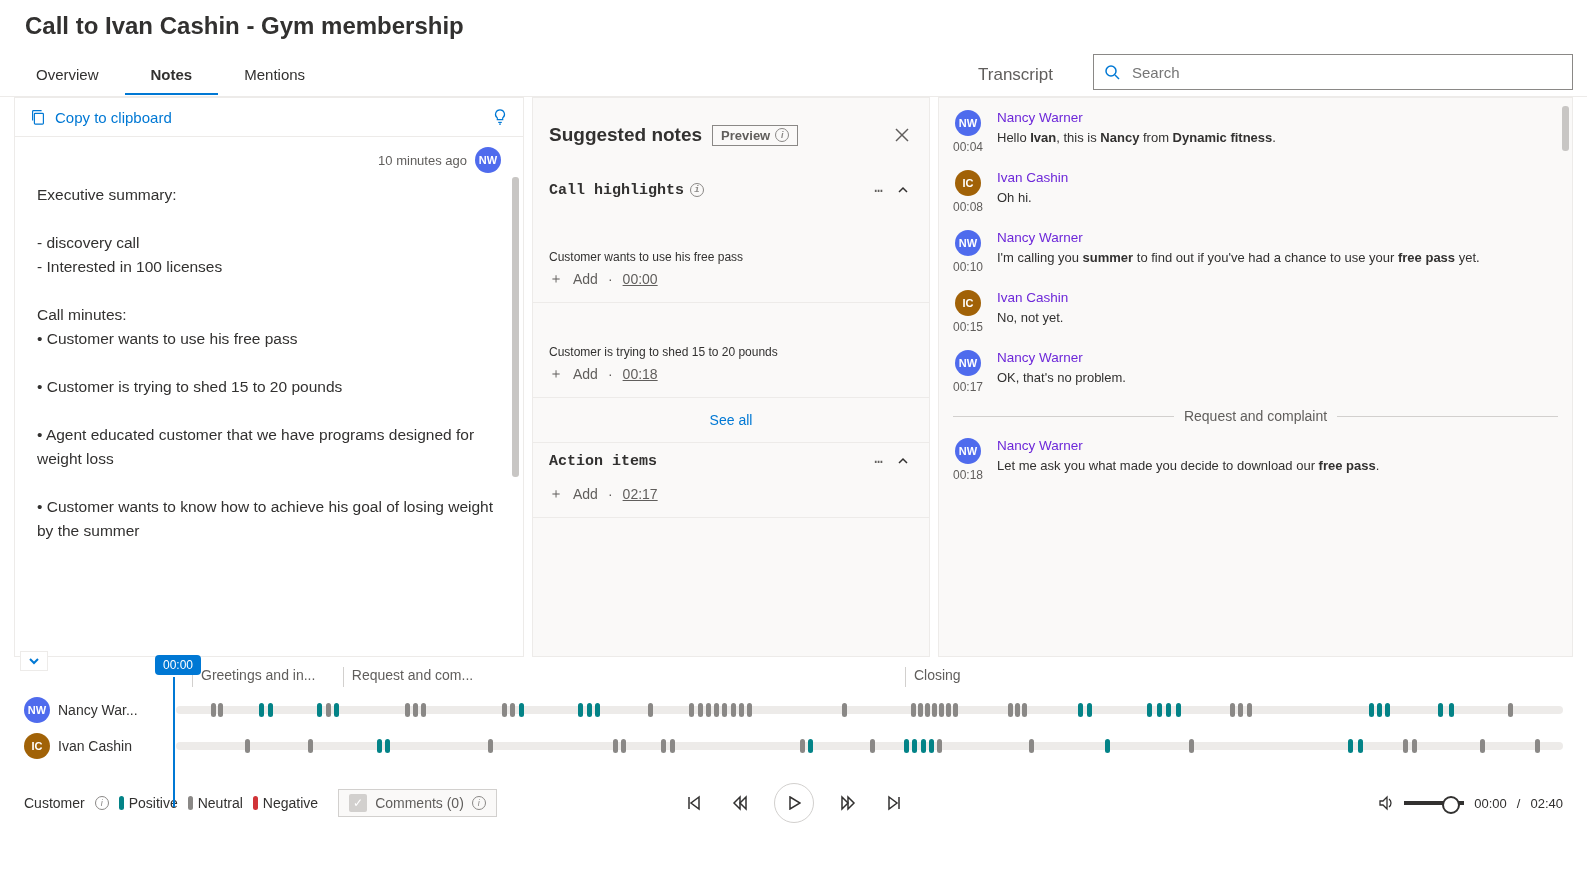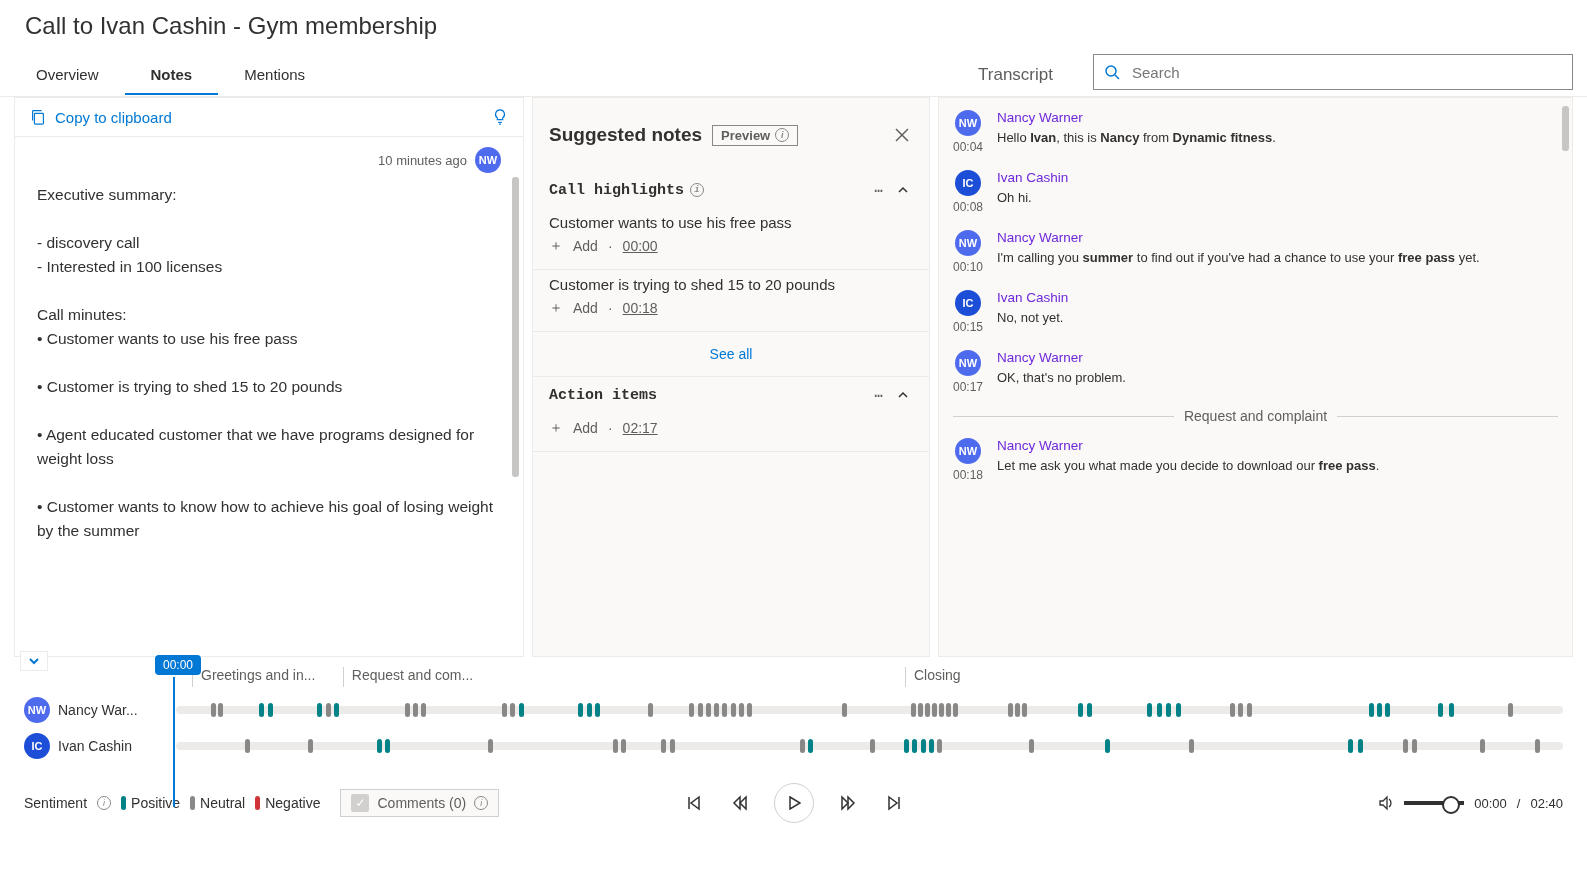--- a/index.html
+++ b/index.html
@@ -5,21 +5,21 @@
   * { box-sizing: border-box; }
   body {
     margin: 0;
     font-family: "Segoe UI", -apple-system, sans-serif;
     font-size: 14px;
     color: #323130;
     background: #fff;
     overflow: hidden;
   }
   .header { padding: 8px 25px 0 25px; }
-  .title { font-size: 24px; font-weight: 400; margin: 4px 0 14px 0; }
+  .title { font-size: 24px; font-weight: 700; margin: 4px 0 14px 0; }
   .toprow {
     display: flex;
     align-items: center;
     border-bottom: 1px solid #edebe9;
     padding: 0 10px;
   }
   .tabs { display: flex; gap: 0; }
   .tab {
     padding: 10px 26px;
     cursor: pointer;
@@ -62,36 +62,36 @@
   .notes-body { padding: 0 22px 10px 22px; overflow-y:auto; position:relative; }
   .note-meta { text-align:right; padding: 10px 0; color:#605e5c; font-size:13px; display:flex; justify-content:flex-end; align-items:center; gap:8px;}
   .note-content { font-size: 15.5px; line-height: 1.55; }
   .avatar {
     width: 26px; height: 26px; border-radius: 50%;
     display: inline-flex; align-items:center; justify-content:center;
     font-size: 11px; font-weight:600; color:#fff;
     flex-shrink:0;
   }
   .av-nw { background: #4f6bed; }
-  .av-ic { background: #1d4ed8; }
+  .av-ic { background: #a16207; }
 
   .col-sugg {
     flex: 0 0 398px;
     display:flex; flex-direction:column;
   }
   .sugg-head { display:flex; align-items:center; padding: 26px 16px; gap:12px;}
   .sugg-head h2 { font-size:19px; font-weight:600; margin:0; flex:1; display:flex; align-items:center; gap:10px;}
   .preview-badge { border:1px solid #8a8886; padding:2px 8px; font-size:13px; display:inline-flex; align-items:center; gap:5px; color:#605e5c;}
   .close-x { cursor:pointer; font-size:16px; color:#605e5c; padding:4px; }
   .section-row { display:flex; align-items:center; padding: 8px 16px; font-family: Liberation Mono, monospace; }
   .section-row .sec-title { font-weight:600; font-size:15px; flex:1; display:flex; align-items:center; gap:6px;}
   .section-row .dots { color:#605e5c; cursor:pointer; padding:0 10px;}
   .section-row .chev { cursor:pointer; padding:4px;}
   .sugg-item { padding: 6px 16px 14px 16px; border-bottom:1px solid #edebe9; }
-  .sugg-item .text { font-size:15px; margin-bottom:6px; }
+  .sugg-item .text { font-size:12px; margin-bottom:6px;margin-top:36px; }
   .add-row { display:flex; align-items:center; gap:10px; font-size:14px; color:#605e5c; }
   .add-row .plus { color:#605e5c; cursor:pointer;}
   .add-row .ts { text-decoration: underline; cursor:pointer; }
   .see-all { text-align:center; color:#0078d4; padding:14px 0; cursor:pointer; border-bottom:1px solid #edebe9;}
 
   .col-transcript { flex:1; display:flex; flex-direction:column; overflow:hidden; }
   .tr-body { overflow-y:auto; padding: 4px 14px; position:relative; }
   .tr-entry { display:flex; gap:14px; padding: 8px 0; }
   .tr-left { width:30px; display:flex; flex-direction:column; align-items:center; gap:4px; font-size:12px; color:#605e5c; }
   .tr-right { flex:1; }
@@ -440,21 +440,21 @@
           <span class="seg neu" style="left:89.1%"></span>
           <span class="seg neu" style="left:94%"></span>
           <span class="seg neu" style="left:98%"></span>
         </div>
     </div>
     </div>
 </div>
 
 <div class="footer">
   <div class="sentiment-key">
-    <span>Sentiment</span>
+    <span>Customer</span>
     <span class="info-icon">i</span>
     <span class="keyitem">
         <span class="sw" style="background:#038387"></span>
         <span>Positive</span>
       </span>
     <span class="keyitem">
         <span class="sw" style="background:#8a8886"></span>
         <span>Neutral</span>
       </span>
     <span class="keyitem">

